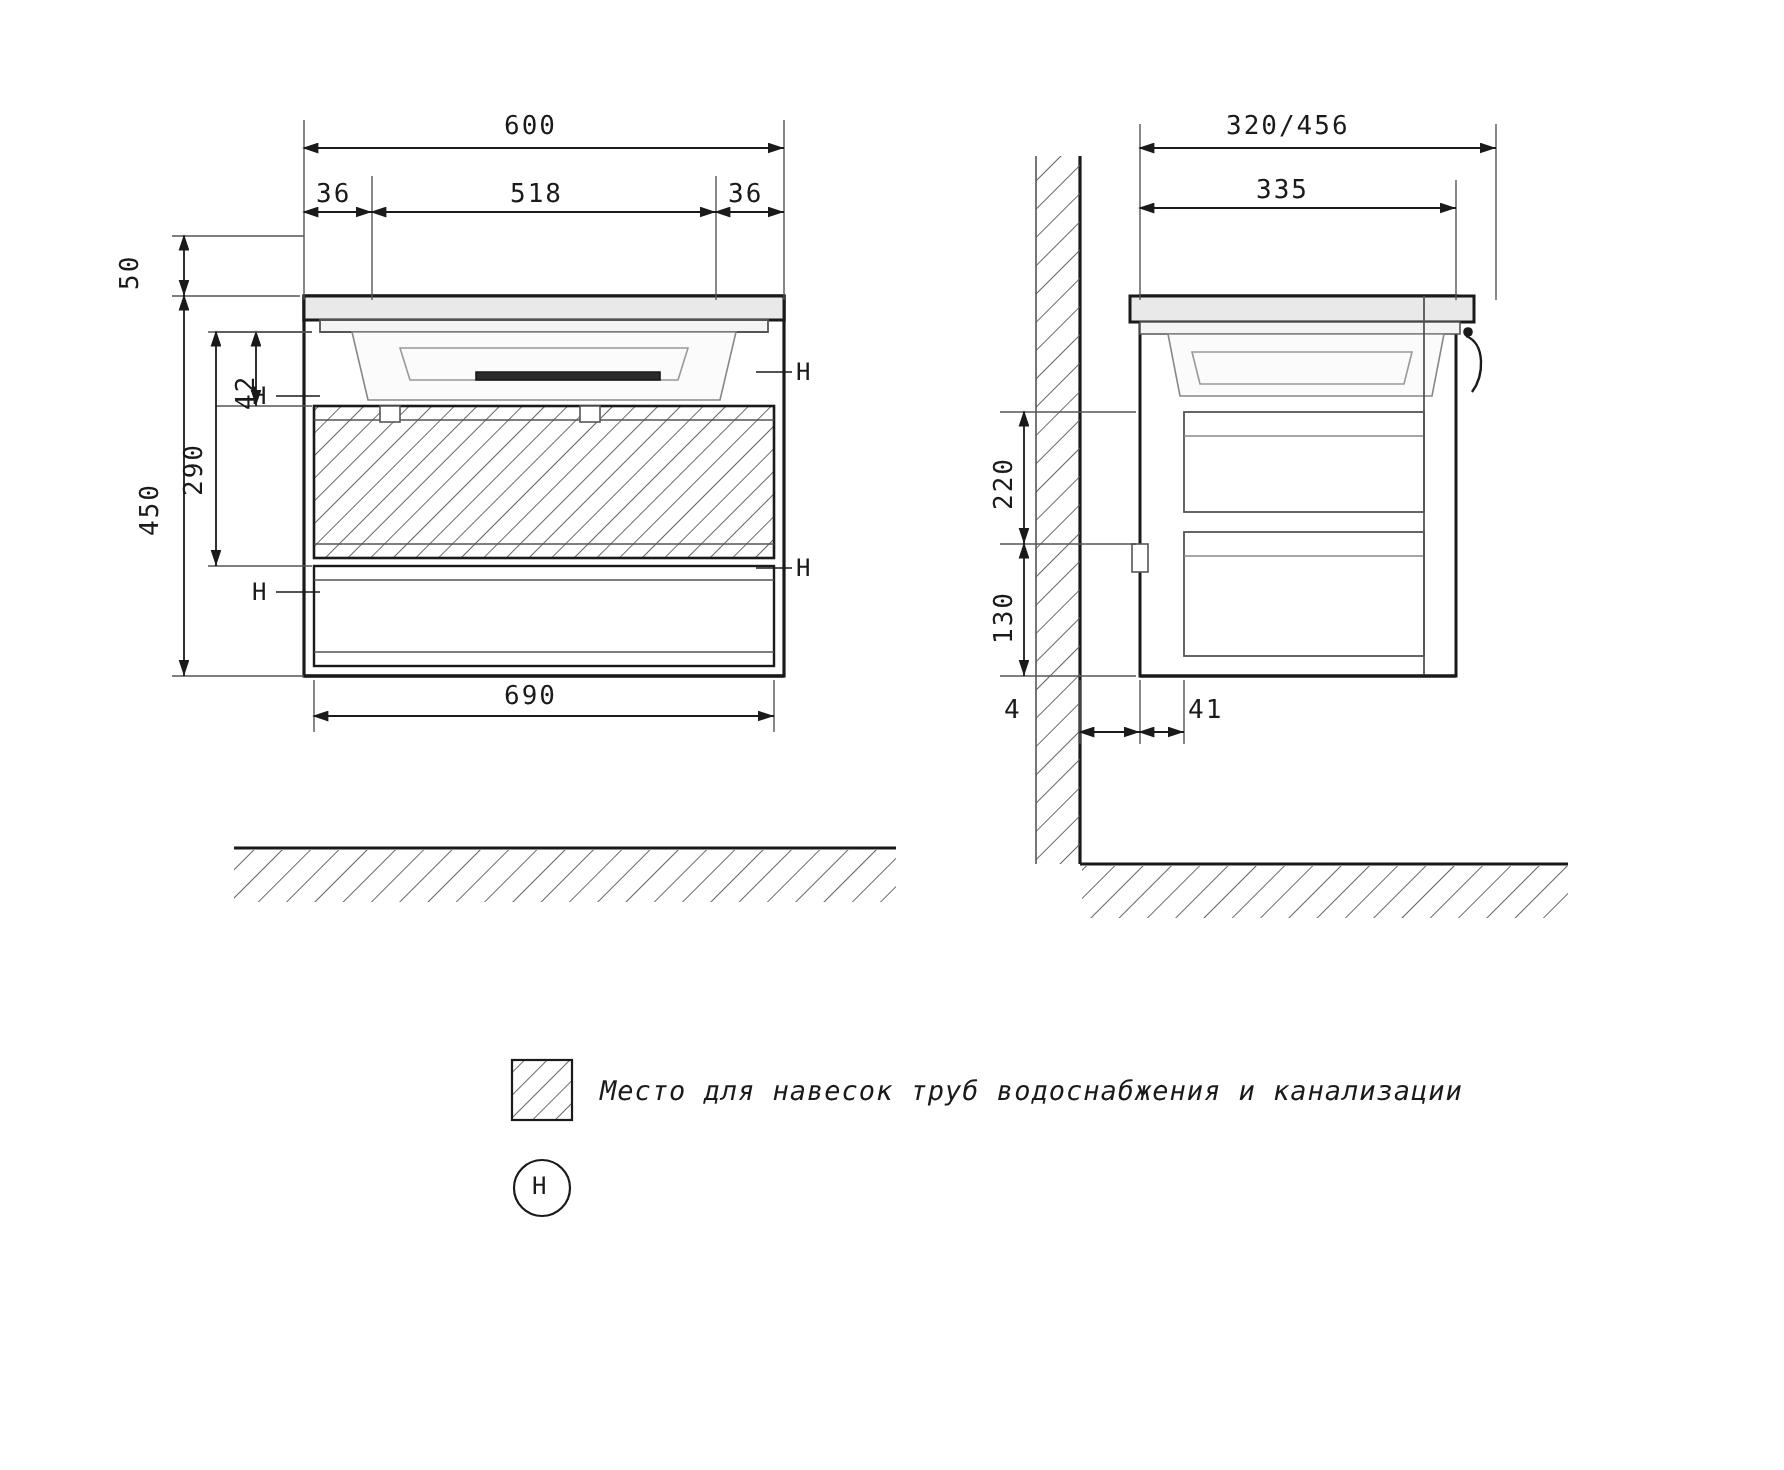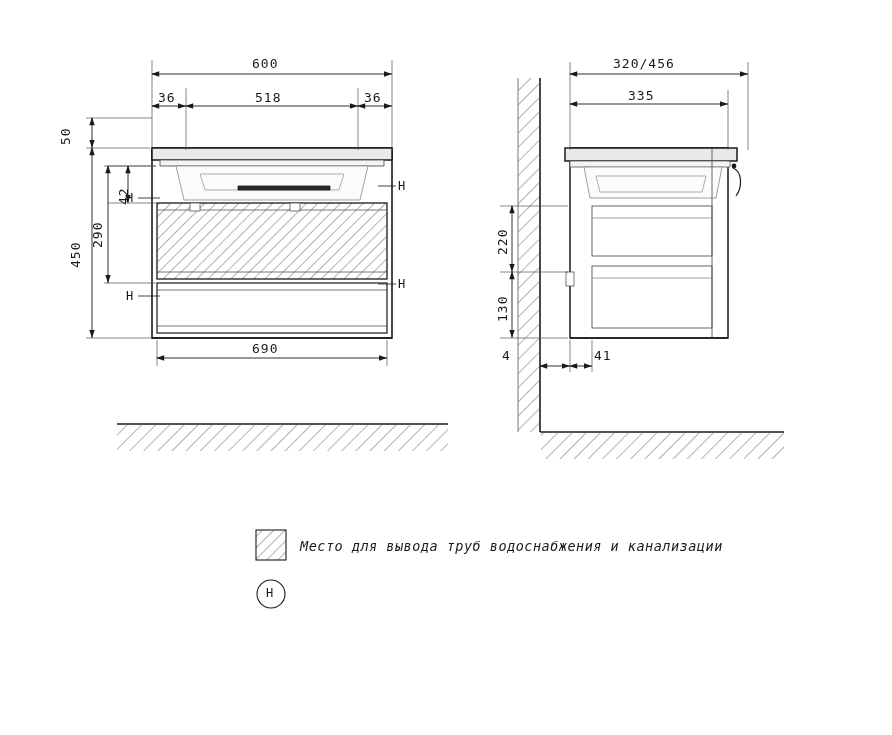--- a/index.html
+++ b/index.html
@@ -190,16 +190,16 @@
 <div class="hmark" style="left:126px;top:191px;">H</div>
 <div class="hmark" style="left:126px;top:289px;">H</div>
 
 <div class="dimtext" style="left:613px;top:56px;">320/456</div>
 <div class="dimtext" style="left:628px;top:88px;">335</div>
 <div class="dimtext" style="left:502px;top:348px;">4</div>
 <div class="dimtext" style="left:594px;top:348px;">41</div>
 <div class="dimtext vert" style="left:495px;top:255px;">220</div>
 <div class="dimtext vert" style="left:495px;top:322px;">130</div>
 
-<div class="legend-text" style="left:300px;top:538px;">Место для вывода труб водоснабжения и канализации</div>
+<div class="legend-text" style="left:300px;top:538px;">Место для навесок труб водоснабжения и канализации</div>
 <div class="hmark" style="left:266px;top:586px;">H</div>
 
 </div>
 
 </body></html>

